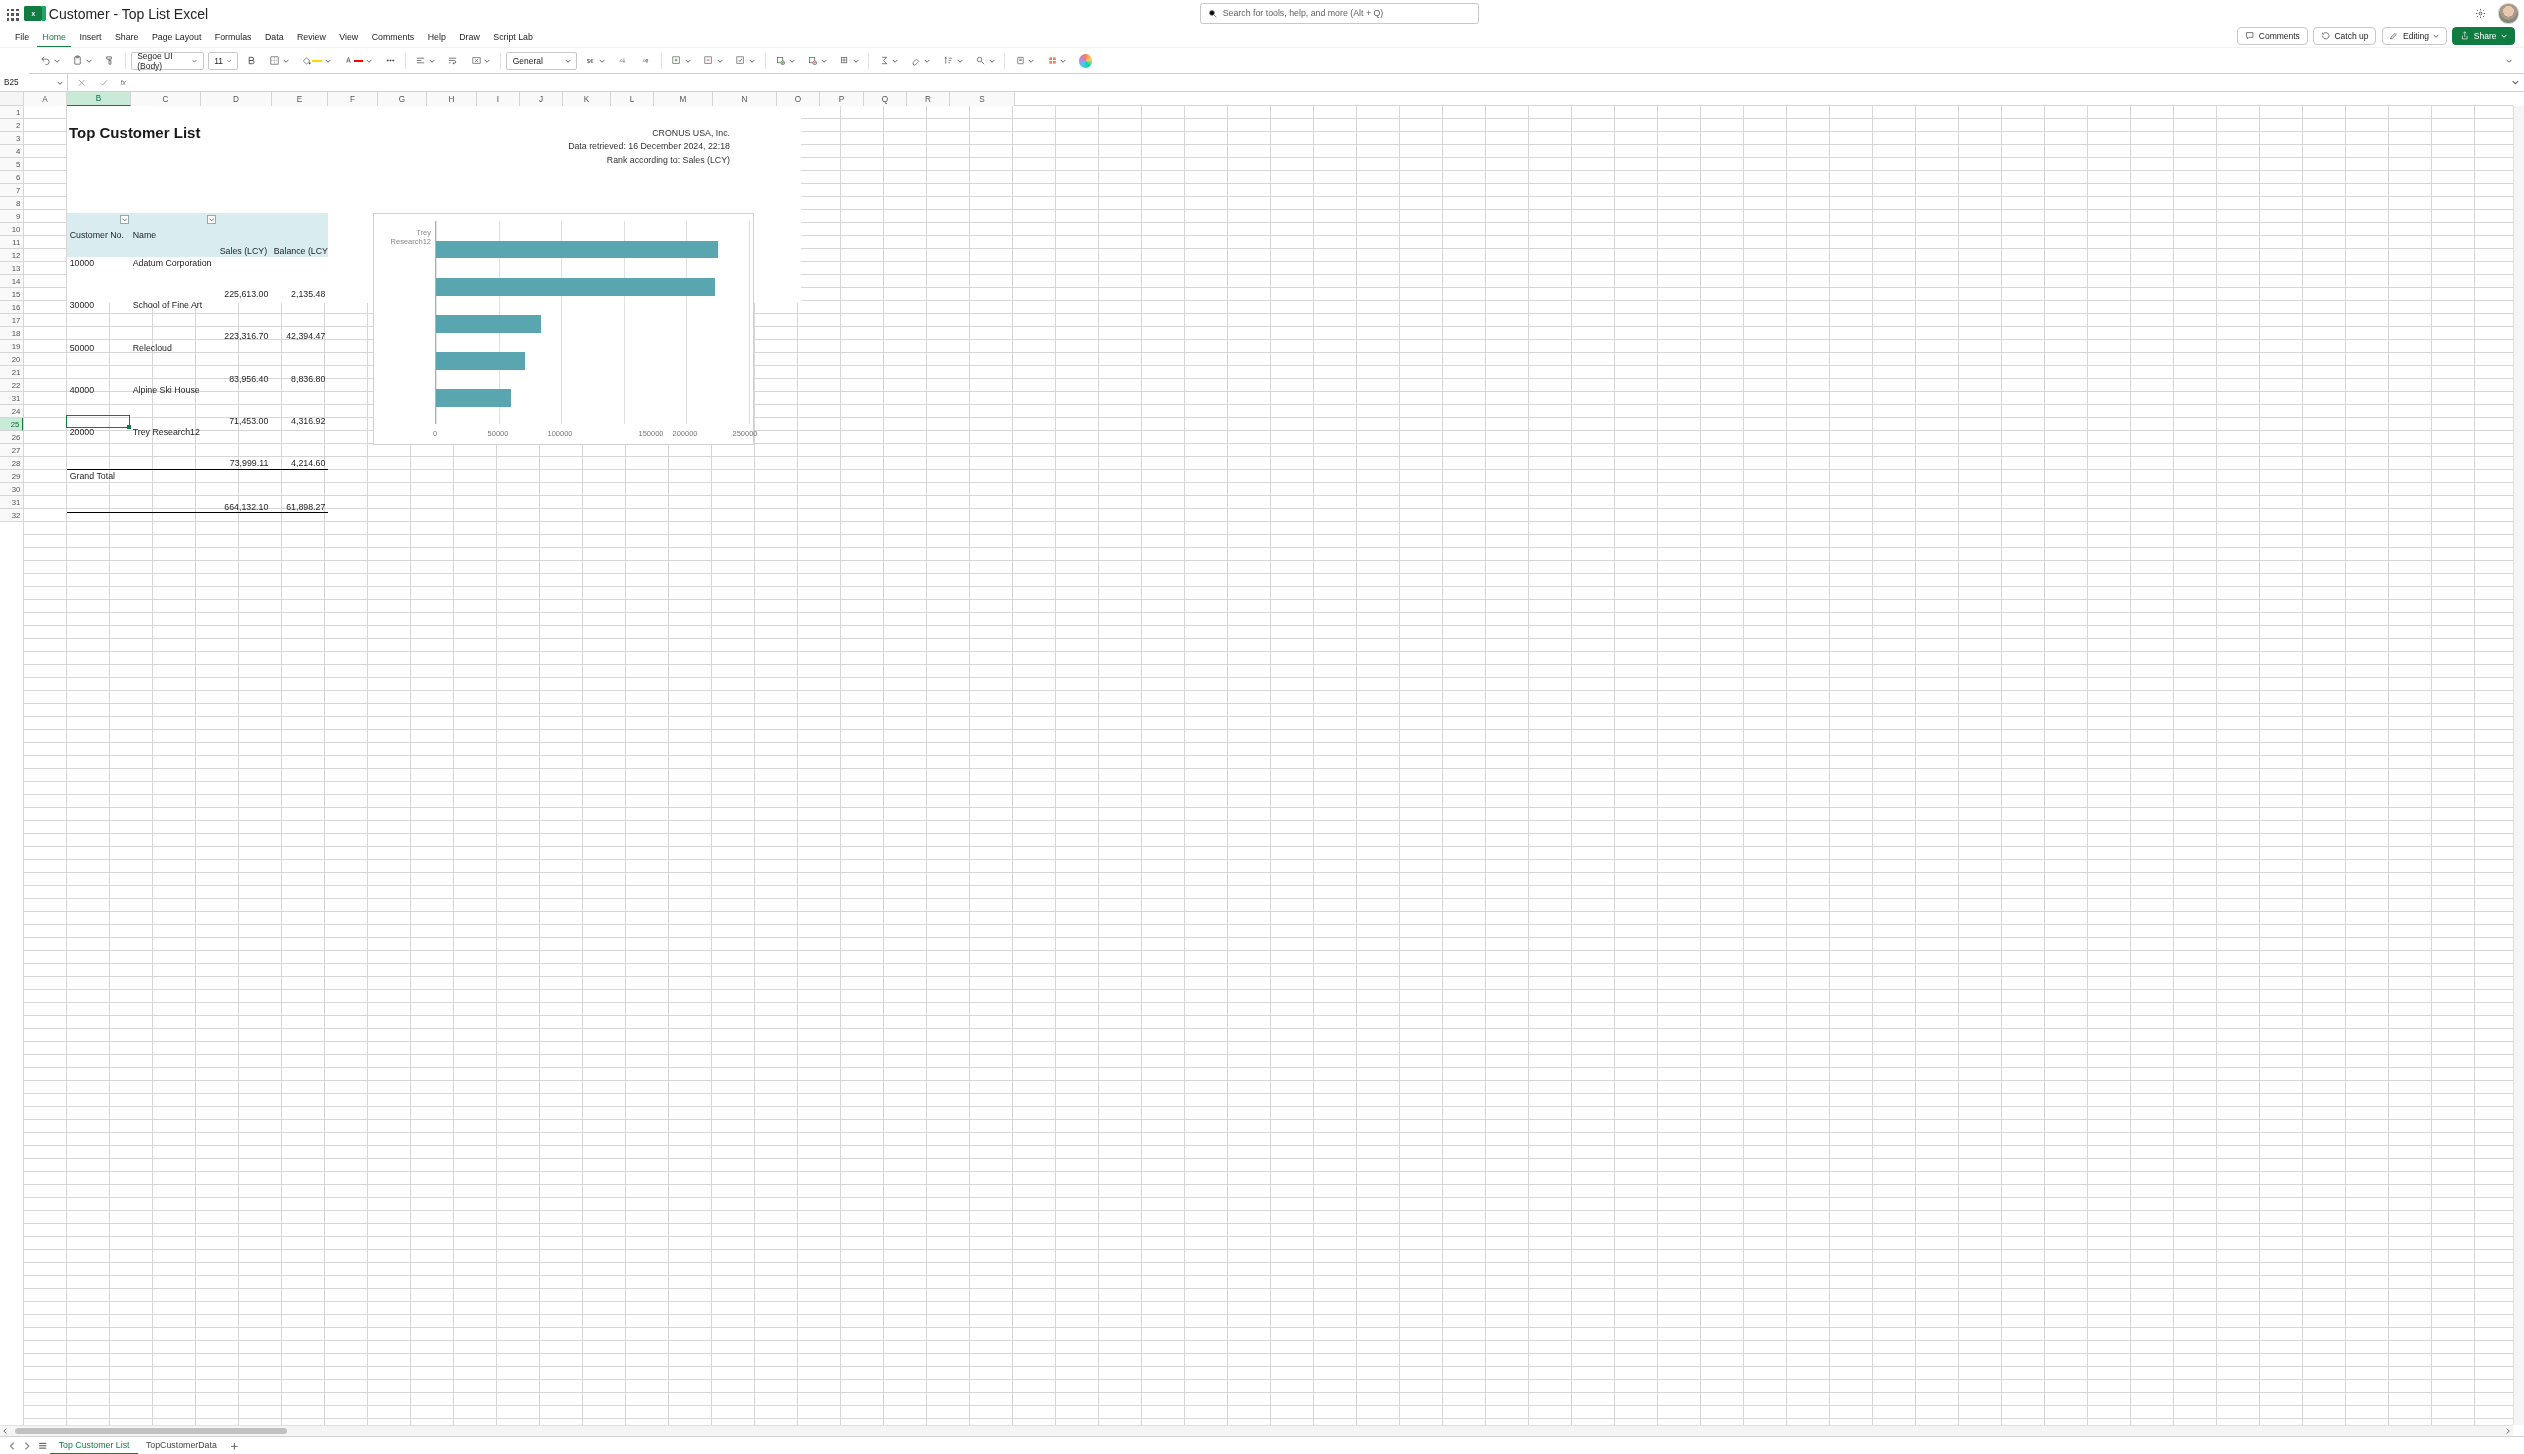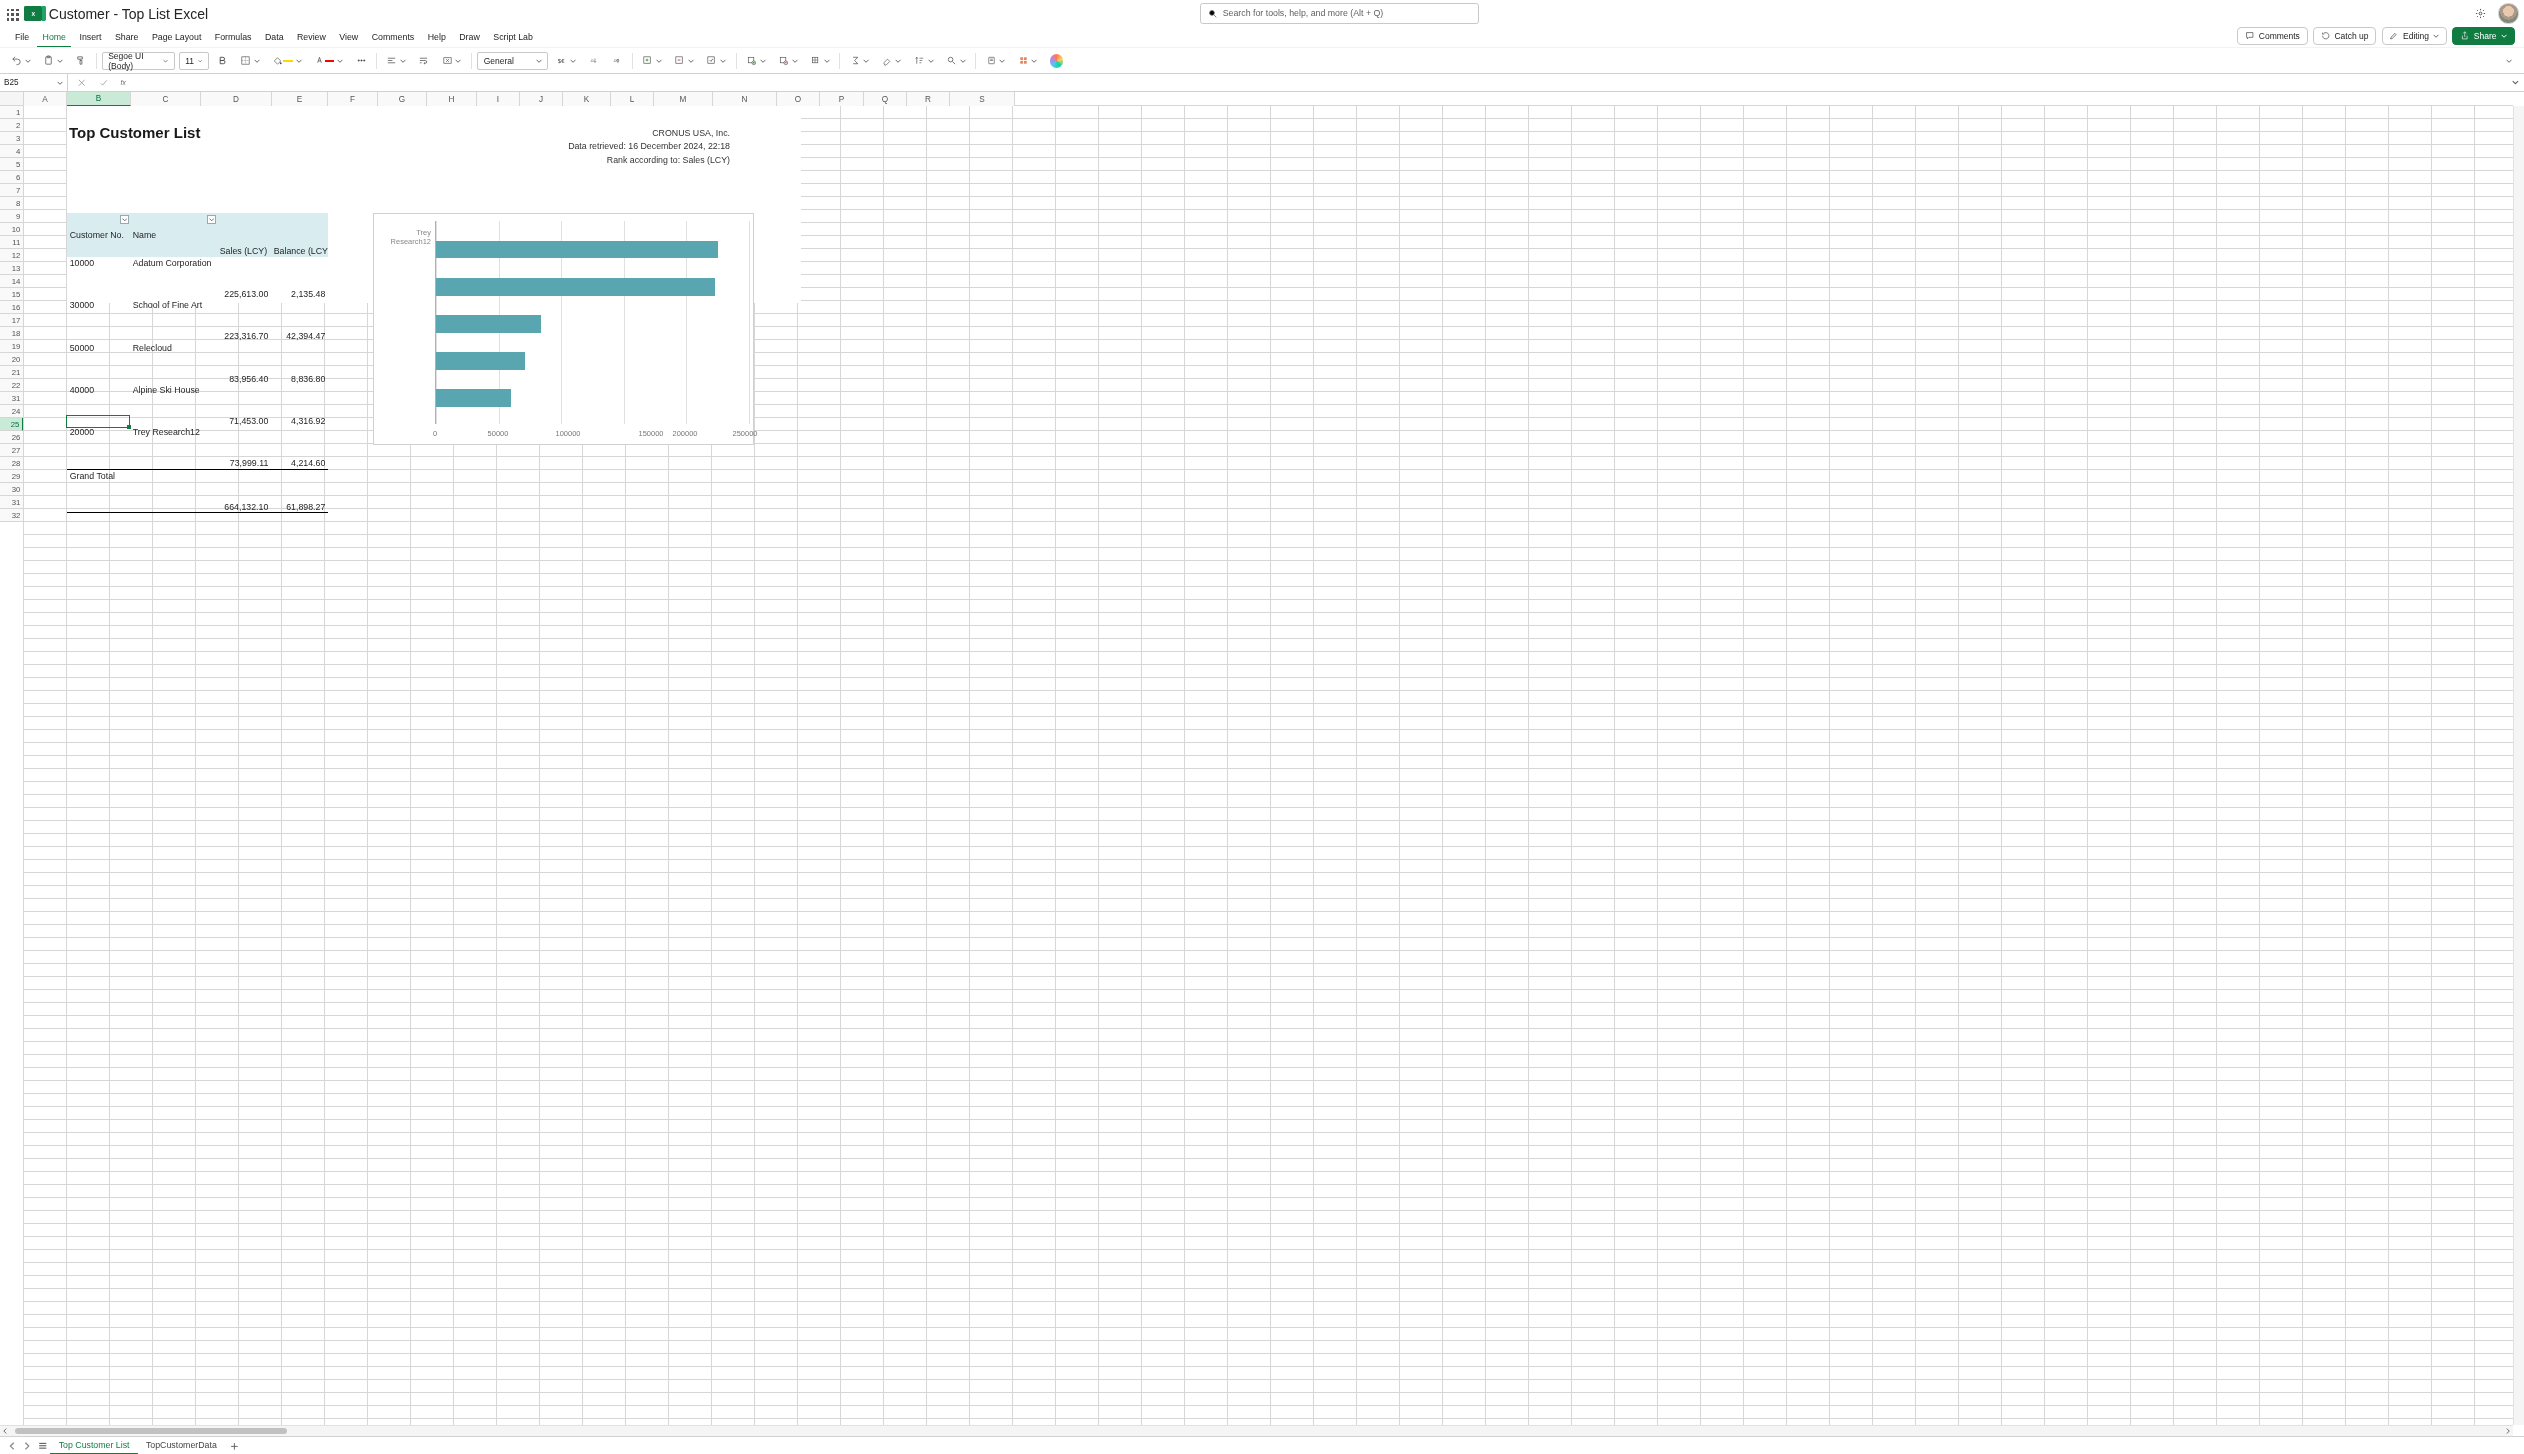--- a/index.html
+++ b/index.html
@@ -78,21 +78,21 @@
     display:flex; align-items:center; gap:4.1px; height:17.7px; padding:0 6.8px;
     border:0.7px solid var(--border); border-radius:4.1px; background:#fff; cursor:pointer;
     font-size:8.5px;
   }
   .pill svg { width:9.5px; height:9.5px; stroke:#333; fill:none; }
   .pill.share { background: var(--green); border-color: var(--green); color:#fff; }
   .pill .chev { width:6.1px; height:6.1px; stroke:#646464; }
   .pill.share .chev, .pill.share svg { stroke:#fff; }
 
   
-  .ribbon-wrap { border-top:0.7px solid #f2f2f2; }
+  .ribbon-wrap { border-top:0.7px solid #f2f2f2;padding-left:29px; }
   .ribbon {
     height: 26px; display:flex; align-items:center; gap:4.1px;
     padding: 0 6.8px;
     border-bottom:0.7px solid var(--line);
   }
   .rsep { width:0.7px; height:16.3px; background: var(--line2); margin:0 1.4px; }
   .icon-btn {
     height:19px; min-width:19px; padding:0 4.1px; display:flex; align-items:center; justify-content:center;
     cursor:pointer; border-radius:2.7px;
   }
@@ -781,21 +781,21 @@
             <div class="chart-gridline" style="left: 313px;"></div>
             <div class="chart-bar" title="Adatum Corporation: 225613" style="left: 0px; top: 19.5px; width: 282px; background: rgb(90, 166, 176);"></div>
             <div class="chart-bar" title="School of Fine Art: 223317" style="left: 0px; top: 57px; width: 279px; background: rgb(90, 166, 176);"></div>
             <div class="chart-bar" title="Relecloud: 83956" style="left: 0px; top: 94px; width: 105px; background: rgb(90, 166, 176);"></div>
             <div class="chart-bar" title="Alpine Ski House: 71453" style="left: 0px; top: 131px; width: 89px; background: rgb(90, 166, 176);"></div>
             <div class="chart-bar" title="Trey Research12: 59793" style="left: 0px; top: 168px; width: 75px; background: rgb(90, 166, 176);"></div>
           </div>
         <div class="chart-x-labels" id="chart-x-labels">
             <span style="left: 0px;">0</span>
             <span style="left: 63px;">50000</span>
-            <span style="left: 133px;">100000</span>
+            <span style="left: 125px;">100000</span>
             <span style="left: 188px; margin-left: 28px;">150000</span>
             <span style="left: 250px;">200000</span>
             <span style="left: 310px;">250000</span>
           </div>
       </div>
 
       <div class="sel-cell" id="sel-cell" style="left: 42px; top: 309px; width: 64px; height: 13px;"></div>
     </div>
   </div>
 

